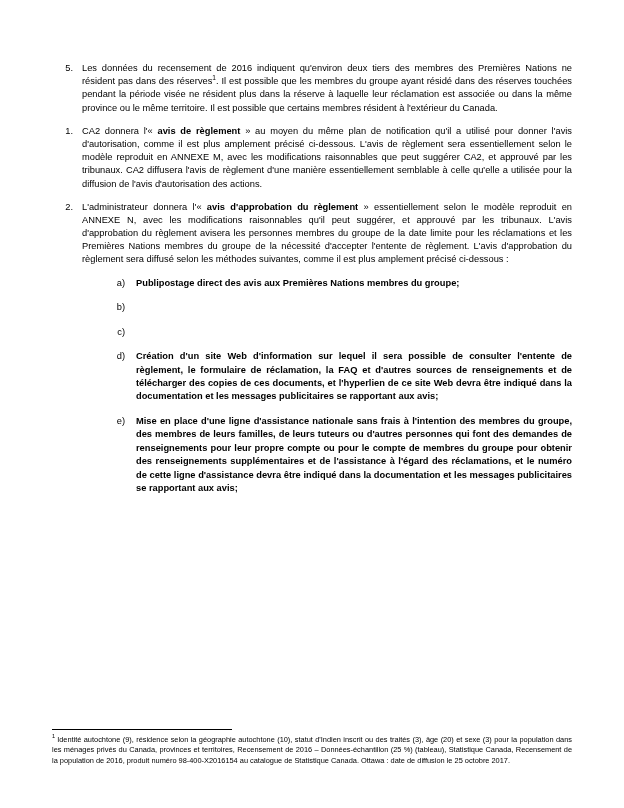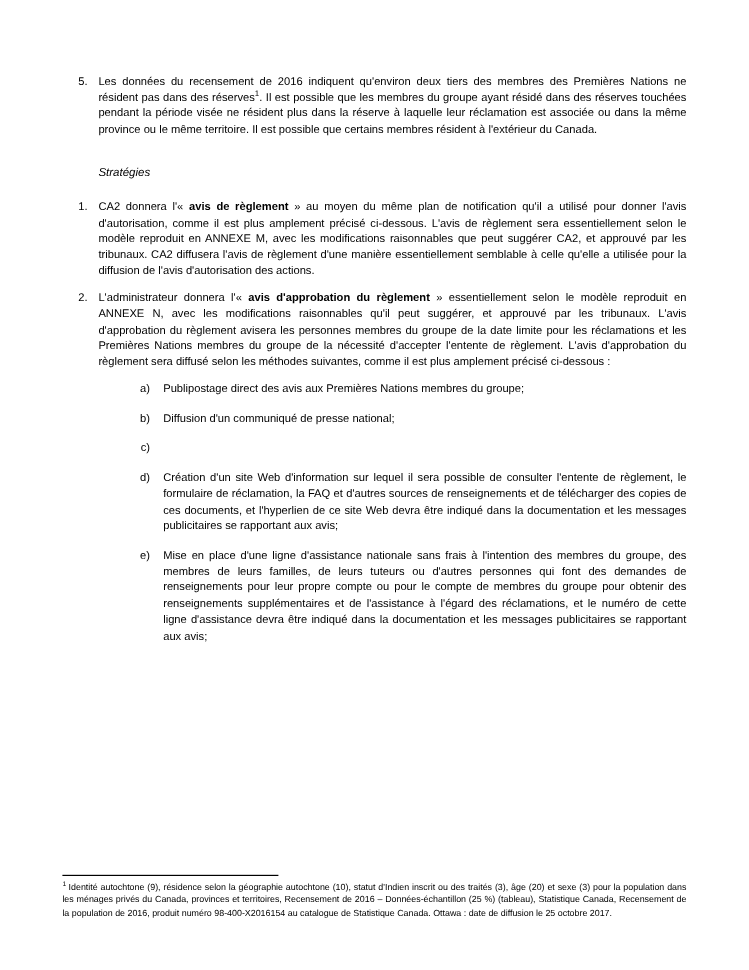--- a/index.html
+++ b/index.html
@@ -59,20 +59,21 @@
     padding-right: 11px;
     box-sizing: border-box;
     font-size: 9.3px;
     line-height: 1.45;
   }
   .letter-item .content {
     flex: 1 1 auto;
     font-size: 9.3px;
     line-height: 1.45;
     text-align: justify;
+    font-weight: bold;
   }
   .sup {
     font-size: 6.6px;
     vertical-align: super;
     line-height: 0;
   }
   .footnote-area {
     position: absolute;
     left: 52px;
     right: 52px;
@@ -101,45 +102,38 @@
 
 <div class="page">
 
   <div class="num-item">
     <div class="marker">5.</div>
     <div class="content">
       <span>Les données du recensement de 2016 indiquent qu'environ deux tiers des membres des Premières Nations ne résident pas dans des réserves</span><span class="sup">1</span><span>. Il est possible que les membres du groupe ayant résidé dans des réserves touchées pendant la période visée ne résident plus dans la réserve à laquelle leur réclamation est associée ou dans la même province ou le même territoire. Il est possible que certains membres résident à l'extérieur du Canada.</span>
     </div>
   </div>
 
-  <div class="num-item" style="margin-bottom:4px;">
-    <div class="marker"></div>
-    <div class="content" style="text-align:left;">
-      <div class="section-heading">Stratégies</div>
-    </div>
-  </div>
 
   <div class="num-item">
     <div class="marker">1.</div>
     <div class="content" id="strategy-1"><span>CA2 donnera l'« </span><span style="font-weight: bold;">avis de règlement</span><span> » au moyen du même plan de notification qu'il a utilisé pour donner l'avis d'autorisation, comme il est plus amplement précisé ci-dessous. L'avis de règlement sera essentiellement selon le modèle reproduit en ANNEXE M, avec les modifications raisonnables que peut suggérer CA2, et approuvé par les tribunaux. CA2 diffusera l'avis de règlement d'une manière essentiellement semblable à celle qu'elle a utilisée pour la diffusion de l'avis d'autorisation des actions.</span></div>
   </div>
 
   <div class="num-item">
     <div class="marker">2.</div>
     <div class="content" id="strategy-2"><span>L'administrateur donnera l'« </span><span style="font-weight: bold;">avis d'approbation du règlement</span><span> » essentiellement selon le modèle reproduit en ANNEXE N, avec les modifications raisonnables qu'il peut suggérer, et approuvé par les tribunaux. L'avis d'approbation du règlement avisera les personnes membres du groupe de la date limite pour les réclamations et les Premières Nations membres du groupe de la nécessité d'accepter l'entente de règlement. L'avis d'approbation du règlement sera diffusé selon les méthodes suivantes, comme il est plus amplement précisé ci-dessous :</span></div>
   </div>
 
   <div>
     <div class="letter-item">
       <div class="marker">a)</div>
       <div class="content">Publipostage direct des avis aux Premières Nations membres du groupe;</div>
     </div>
     <div class="letter-item">
       <div class="marker">b)</div>
-      <div class="content">Diffusion d'un communiqué de presse national;</div>
     </div>
     <div class="letter-item">
       <div class="marker">c)</div>
     </div>
     <div class="letter-item">
       <div class="marker">d)</div>
       <div class="content">Création d'un site Web d'information sur lequel il sera possible de consulter l'entente de règlement, le formulaire de réclamation, la FAQ et d'autres sources de renseignements et de télécharger des copies de ces documents, et l'hyperlien de ce site Web devra être indiqué dans la documentation et les messages publicitaires se rapportant aux avis;</div>
     </div>
     <div class="letter-item">
       <div class="marker">e)</div>

